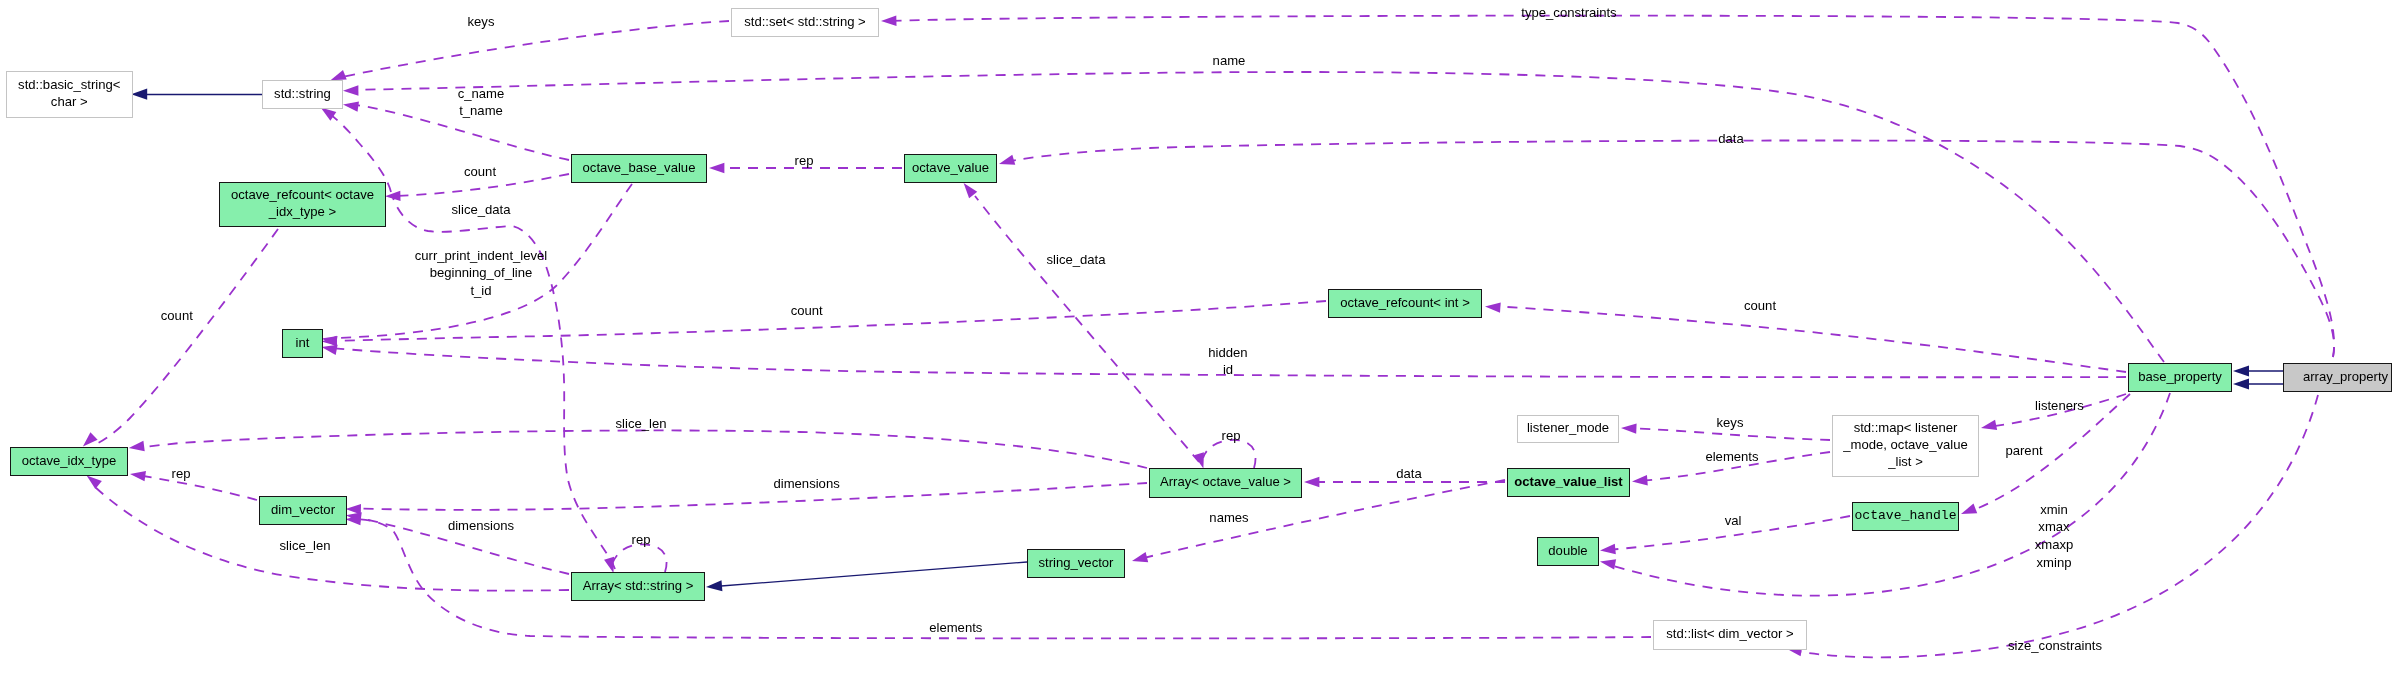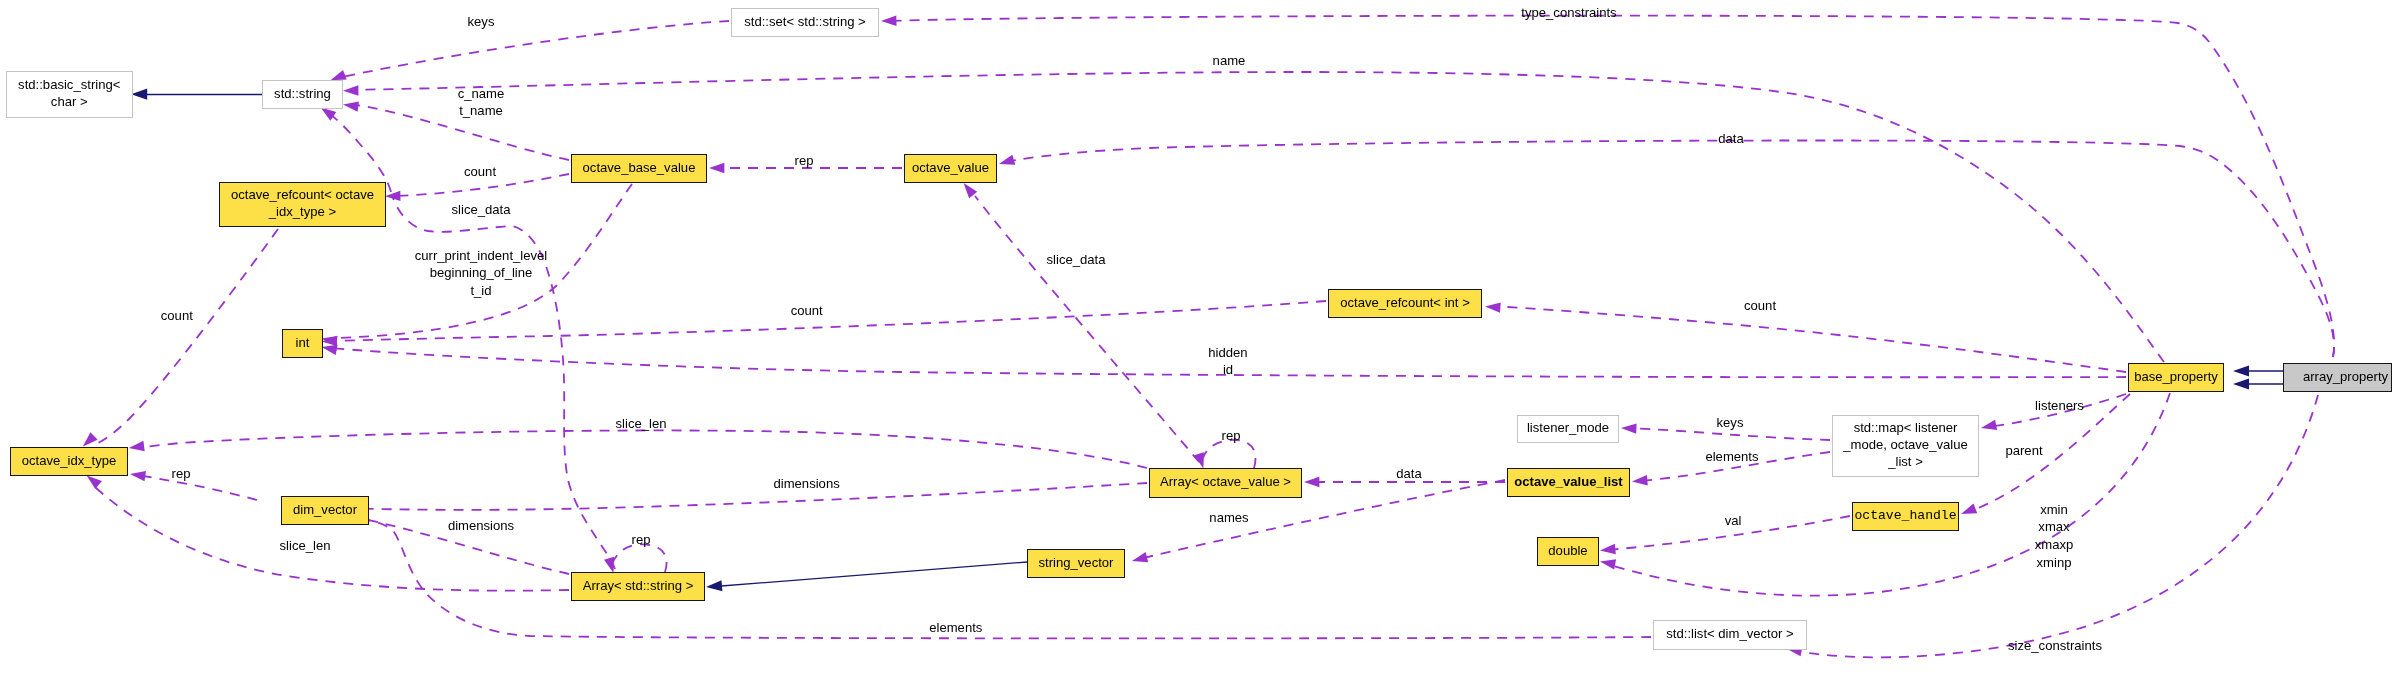--- a/index.html
+++ b/index.html
@@ -5,21 +5,21 @@
   html,body{margin:0;padding:0;background:#ffffff;}
   #diagram{position:relative;width:2395px;height:676px;background:#ffffff;
            font-family:"Liberation Sans",sans-serif;overflow:hidden;}
   svg#edge-layer{position:absolute;left:0;top:0;width:2395px;height:676px;}
   .node{position:absolute;box-sizing:border-box;display:flex;flex-direction:column;
         align-items:center;justify-content:center;text-align:center;
         font-size:13.1px;color:#000;z-index:3;}
   .node .ln{display:block;line-height:17.0px;white-space:pre;}
   .node .stack{position:relative;top:-1.5px;}
   .node.light{border:1px solid #c4c4c4;background:#ffffff;}
-  .node.dark{border:1.3px solid #161616;background:#fde047;}
+  .node.dark{border:1.3px solid #161616;background:#86efac;}
   .node.gray{border:1.3px solid #161616;background:#c8c8c8;padding-left:16px;}
   .elabel{position:absolute;font-size:13.1px;color:#000;text-align:center;
           line-height:17.8px;transform:translateX(-50%);z-index:2;white-space:pre;}
   .elabel span{display:block;}
 </style>
 </head>
 <body>
 
 <div id="diagram">
 <svg id="edge-layer" viewBox="0 0 2395 676">
@@ -130,36 +130,36 @@
 <div class="node dark" style="left:1328px;top:289px;width:154px;height:29px;">
       <div class="stack">
         <span class="ln">octave_refcount&lt; int &gt;</span>
       </div>
     </div>
 <div class="node dark" style="left:282px;top:329px;width:41px;height:29px;">
       <div class="stack">
         <span class="ln">int</span>
       </div>
     </div>
-<div class="node dark" style="left:2128px;top:363px;width:96px;height:29px;">
+<div class="node dark" style="left:2128px;top:363px;width:104px;height:29px;">
       <div class="stack">
         <span class="ln">base_property</span>
       </div>
     </div>
 <div class="node gray" style="left:2283px;top:363px;width:109px;height:29px;">
       <div class="stack">
         <span class="ln">array_property</span>
       </div>
     </div>
 <div class="node dark" style="left:10px;top:447px;width:118px;height:29px;">
       <div class="stack">
         <span class="ln">octave_idx_type</span>
       </div>
     </div>
-<div class="node dark" style="left:259px;top:496px;width:88px;height:29px;margin-left:22px;">
+<div class="node dark" style="left:259px;top:496px;width:88px;height:29px;">
       <div class="stack">
         <span class="ln">dim_vector</span>
       </div>
     </div>
 <div class="node dark" style="left:571px;top:572px;width:134px;height:29px;">
       <div class="stack">
         <span class="ln">Array&lt; std::string &gt;</span>
       </div>
     </div>
 <div class="node dark" style="left:1149px;top:468px;width:153px;height:30px;">

